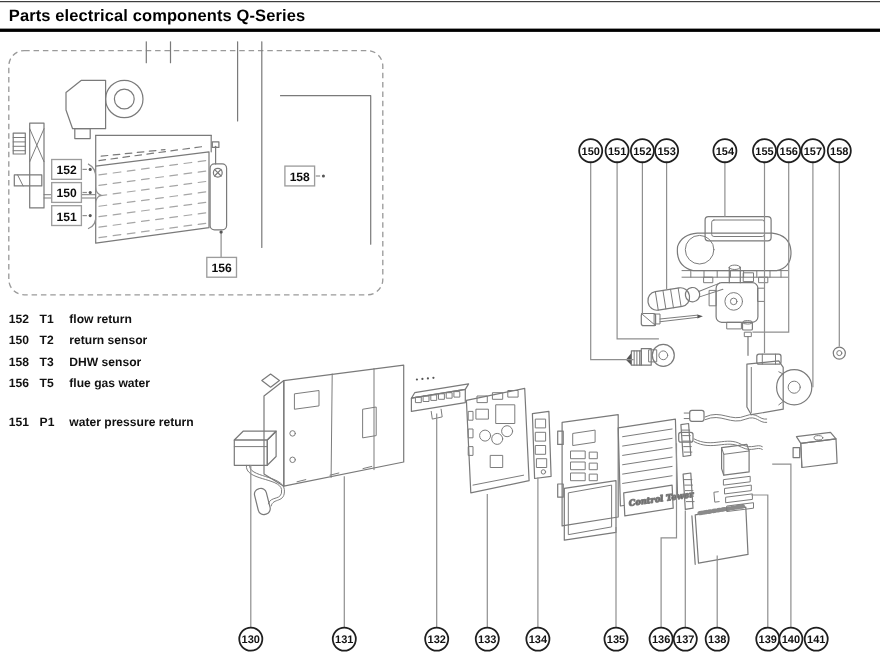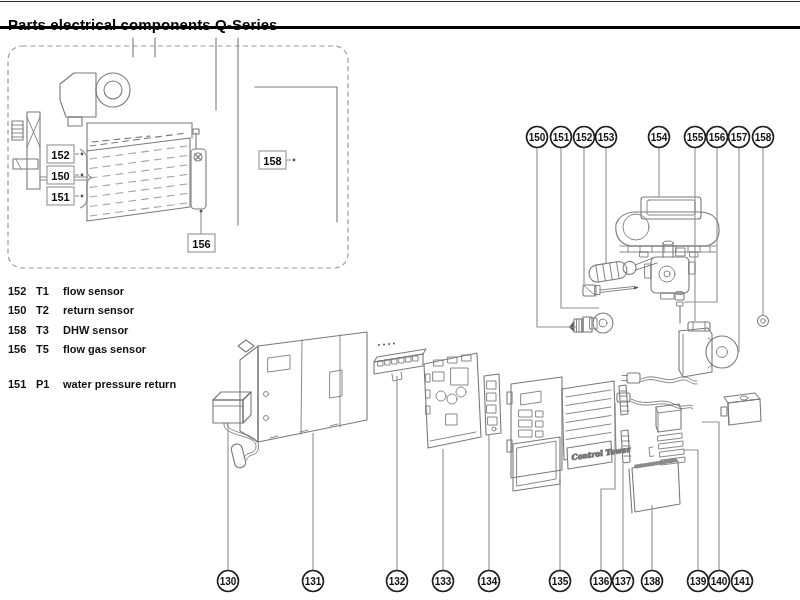--- a/index.html
+++ b/index.html
@@ -1,20 +1,20 @@
 <!DOCTYPE html>
 <html><head>
 <meta charset="utf-8">
 <style>
   html,body{margin:0;padding:0;background:#e8e8e8;}
   .page{position:relative;width:800px;height:600px;background:#ffffff;overflow:hidden;
         font-family:"Liberation Sans",sans-serif;}
   .rule-thin{position:absolute;left:0;top:1px;width:800px;height:1px;background:#2a2a2a;}
   .rule-thick{position:absolute;left:0;top:26px;width:800px;height:2.5px;background:#000;}
-  .title{position:absolute;left:8px;top:16px;font-size:15px;font-weight:bold;color:#000;letter-spacing:.1px;}
+  .title{position:absolute;left:8px;top:6px;font-size:15px;font-weight:bold;color:#000;letter-spacing:.1px;}
   .legend{position:absolute;left:8px;top:281px;}
   .legend-row{display:flex;align-items:center;height:19.5px;font-size:11px;font-weight:bold;color:#111;}
   .legend-row.gap{margin-top:15px;}
   .lg-num{width:28px;}
   .lg-code{width:27px;}
   svg{position:absolute;left:0;top:0;}
   .leader{fill:none;stroke:#8f8f8f;stroke-width:1.1;}
   .co-circle{fill:#fff;stroke:#1f1f1f;stroke-width:1.6;}
   .co-num{font-family:"Liberation Sans",sans-serif;font-size:10px;font-weight:bold;fill:#111;}
   .part{fill:none;stroke:#7a7a7a;stroke-width:1.1;stroke-linejoin:round;stroke-linecap:round;}
@@ -445,36 +445,36 @@
           <circle class="co-circle" cx="742" cy="581" r="10.5"></circle>
           <text class="co-num" x="742" y="584.5" text-anchor="middle">141</text>
         </g>
       </g>
   </svg>
 
   <div class="legend" id="legend">
       <div class="legend-row">
         <span class="lg-num">152</span>
         <span class="lg-code">T1</span>
-        <span class="lg-name">flow sensor</span>
+        <span class="lg-name">flow return</span>
       </div>
       <div class="legend-row">
         <span class="lg-num">150</span>
         <span class="lg-code">T2</span>
         <span class="lg-name">return sensor</span>
       </div>
       <div class="legend-row">
         <span class="lg-num">158</span>
         <span class="lg-code">T3</span>
         <span class="lg-name">DHW sensor</span>
       </div>
       <div class="legend-row">
         <span class="lg-num">156</span>
         <span class="lg-code">T5</span>
-        <span class="lg-name">flow gas sensor</span>
+        <span class="lg-name">flue gas water</span>
       </div>
       <div class="legend-row gap">
         <span class="lg-num">151</span>
         <span class="lg-code">P1</span>
         <span class="lg-name">water pressure return</span>
       </div>
     </div>
 </div>
 
 </body></html>

